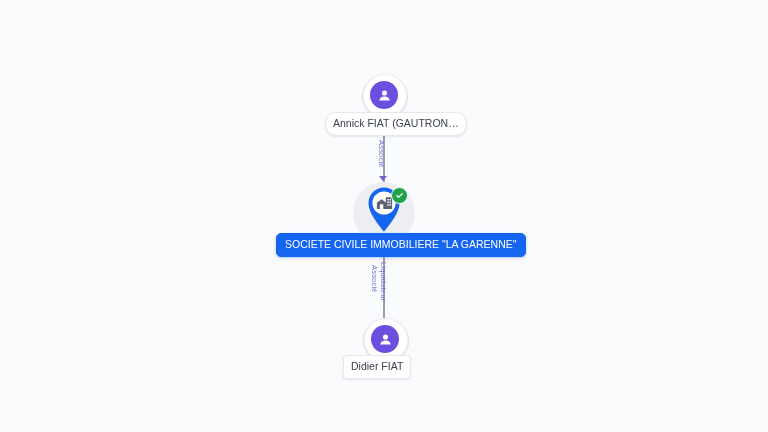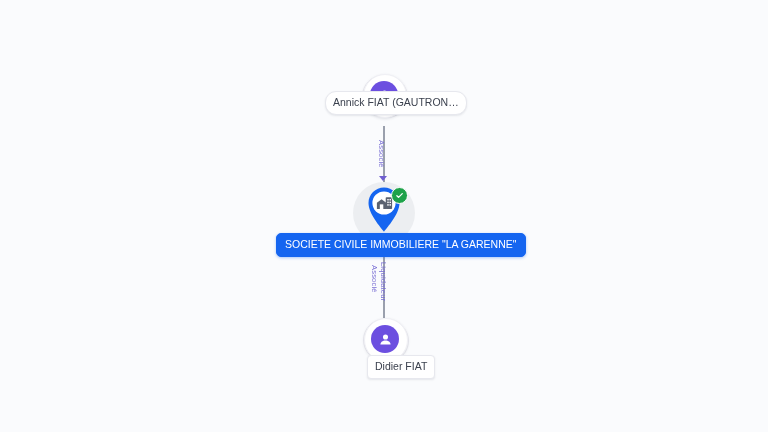--- a/index.html
+++ b/index.html
@@ -161,21 +161,21 @@
     <div class="stack-circle stack-a"></div>
     <div class="stack-circle stack-b"></div>
     <div class="stack-circle stack-c"></div>
     <div class="avatar-disc">
       <svg width="17" height="17" viewBox="0 0 24 24" aria-hidden="true">
         <circle cx="12" cy="8.4" r="3.6" fill="#ffffff"></circle>
         <path d="M4.8 19.2c0-3.6 3.2-5.8 7.2-5.8s7.2 2.2 7.2 5.8z" fill="#ffffff"></path>
       </svg>
     </div>
   </div>
-  <div class="node-label" style="left:325px; top:91px;border-radius:11px;">Annick FIAT (GAUTRON…</div>
+  <div class="node-label" style="left:325px; top:112px;border-radius:11px;">Annick FIAT (GAUTRON…</div>
 
   <div class="company-node" style="left:353px; top:182px;">
     <div class="pin-halo"></div>
     <div class="pin-shape">
       <svg width="36" height="48" viewBox="0 0 36 48" aria-hidden="true">
         <path d="M18 1.5C9.4 1.5 2.5 8.4 2.5 17c0 11 12.3 24.4 15.5 28.7 3.2-4.3 15.5-17.7 15.5-28.7 0-8.6-6.9-15.5-15.5-15.5z" fill="#1565f0"></path>
         <circle cx="18" cy="17" r="11.6" fill="#ffffff"></circle>
       </svg>
     </div>
     <div style="position:absolute; left:22px; top:14px;">
@@ -203,15 +203,15 @@
     <div class="stack-circle stack-a"></div>
     <div class="stack-circle stack-b"></div>
     <div class="stack-circle stack-c"></div>
     <div class="avatar-disc">
       <svg width="17" height="17" viewBox="0 0 24 24" aria-hidden="true">
         <circle cx="12" cy="8.4" r="3.6" fill="#ffffff"></circle>
         <path d="M4.8 19.2c0-3.6 3.2-5.8 7.2-5.8s7.2 2.2 7.2 5.8z" fill="#ffffff"></path>
       </svg>
     </div>
   </div>
-  <div class="node-label" style="left:367px; top:355px;">Didier FIAT</div>
+  <div class="node-label" style="left:343px; top:355px;">Didier FIAT</div>
 
 </div>
 
 </body></html>

